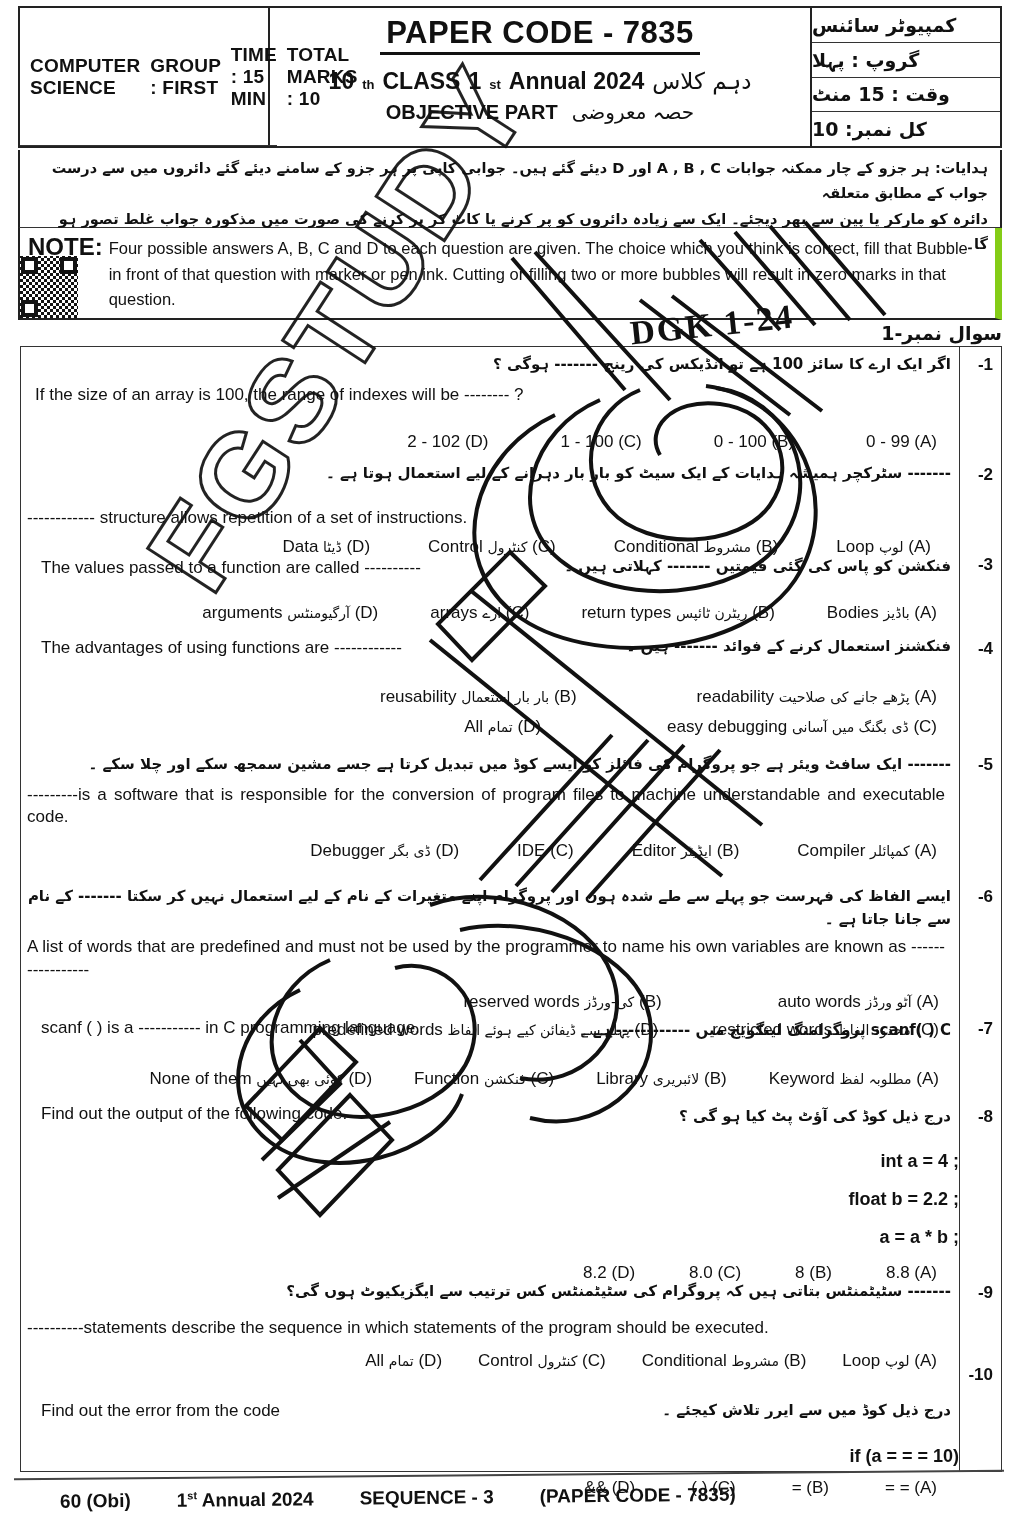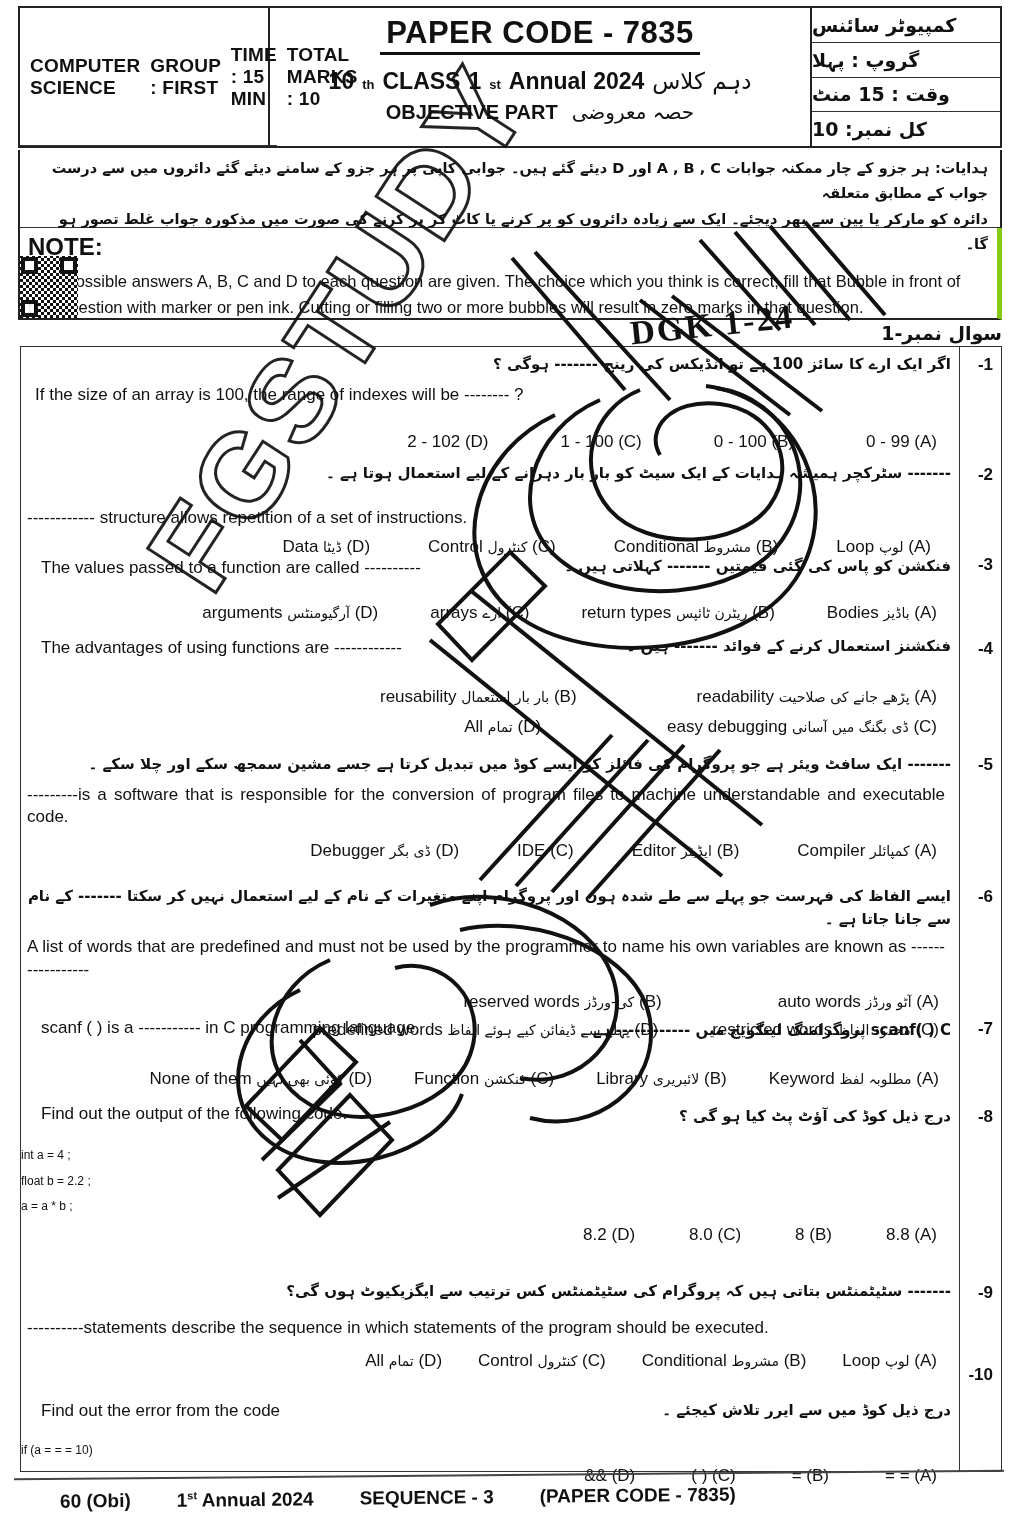--- a/index.html
+++ b/index.html
@@ -45,23 +45,23 @@
     position:absolute;left:18px;top:150px;width:984px;height:78px;
     border-left:2px solid #222;border-right:2px solid #222;border-bottom:1.5px solid #333;
     box-sizing:border-box;direction:rtl;text-align:right;
     font-family:"DejaVu Sans",sans-serif;font-size:14.5px;line-height:1.75;
     padding:6px 12px 0 12px;font-weight:bold;
   }
 
   
   .note{
     position:absolute;left:18px;top:228px;width:984px;height:92px;
-    border-left:2px solid #222;border-right:5px solid #84cc16;border-bottom:2px solid #222;
+    border-left:2px solid #222;border-right:7px solid #84cc16;border-bottom:2px solid #222;
     box-sizing:border-box;padding:4px 10px 0 8px;
-    display:flex;gap:6px;flex-direction:column;
+    display:flex;gap:6px;
   }
   .note-word{font-size:24px;font-weight:bold;line-height:1;padding-top:3px;}
   .note-body{font-size:16.5px;line-height:1.55;padding-top:4px;}
   .qr{
     position:absolute;left:20px;top:256px;width:58px;height:62px;
     background:
       repeating-linear-gradient(90deg,#000 0 3px,#fff 3px 6px),
       repeating-linear-gradient(0deg,#000 0 3px,#fff 3px 6px);
     background-blend-mode:difference;opacity:.92;
   }
@@ -96,21 +96,21 @@
   .qrow{position:absolute;left:0;right:0;}
   .q-ur{
     direction:rtl;text-align:right;font-family:"DejaVu Sans",sans-serif;
     font-size:15px;font-weight:bold;line-height:1.5;padding-right:8px;
   }
   .q-en{font-size:17px;line-height:1.35;padding-left:14px;padding-right:8px;text-align:justify;}
   .q-en.nj{text-align:left;}
   .opts{display:flex;justify-content:flex-end;gap:0;padding-right:6px;font-size:17px;}
   .opt{white-space:nowrap;}
   .opt .uu{font-family:"DejaVu Sans",sans-serif;font-size:14px;direction:rtl;}
-  .code{text-align:left;font-size:12px;line-height:2.1;}
+  .code{text-align:right;font-size:18px;line-height:2.1;font-weight:bold;}
 
   
   .footer{
     position:absolute;left:60px;top:1486px;width:900px;
     display:flex;gap:46px;align-items:baseline;
     font-size:19px;font-weight:bold;transform:rotate(-.6deg);
   }
   .footer sup{font-size:11px;}
   .footline{
     position:absolute;left:14px;top:1474px;width:990px;height:2px;background:#444;

